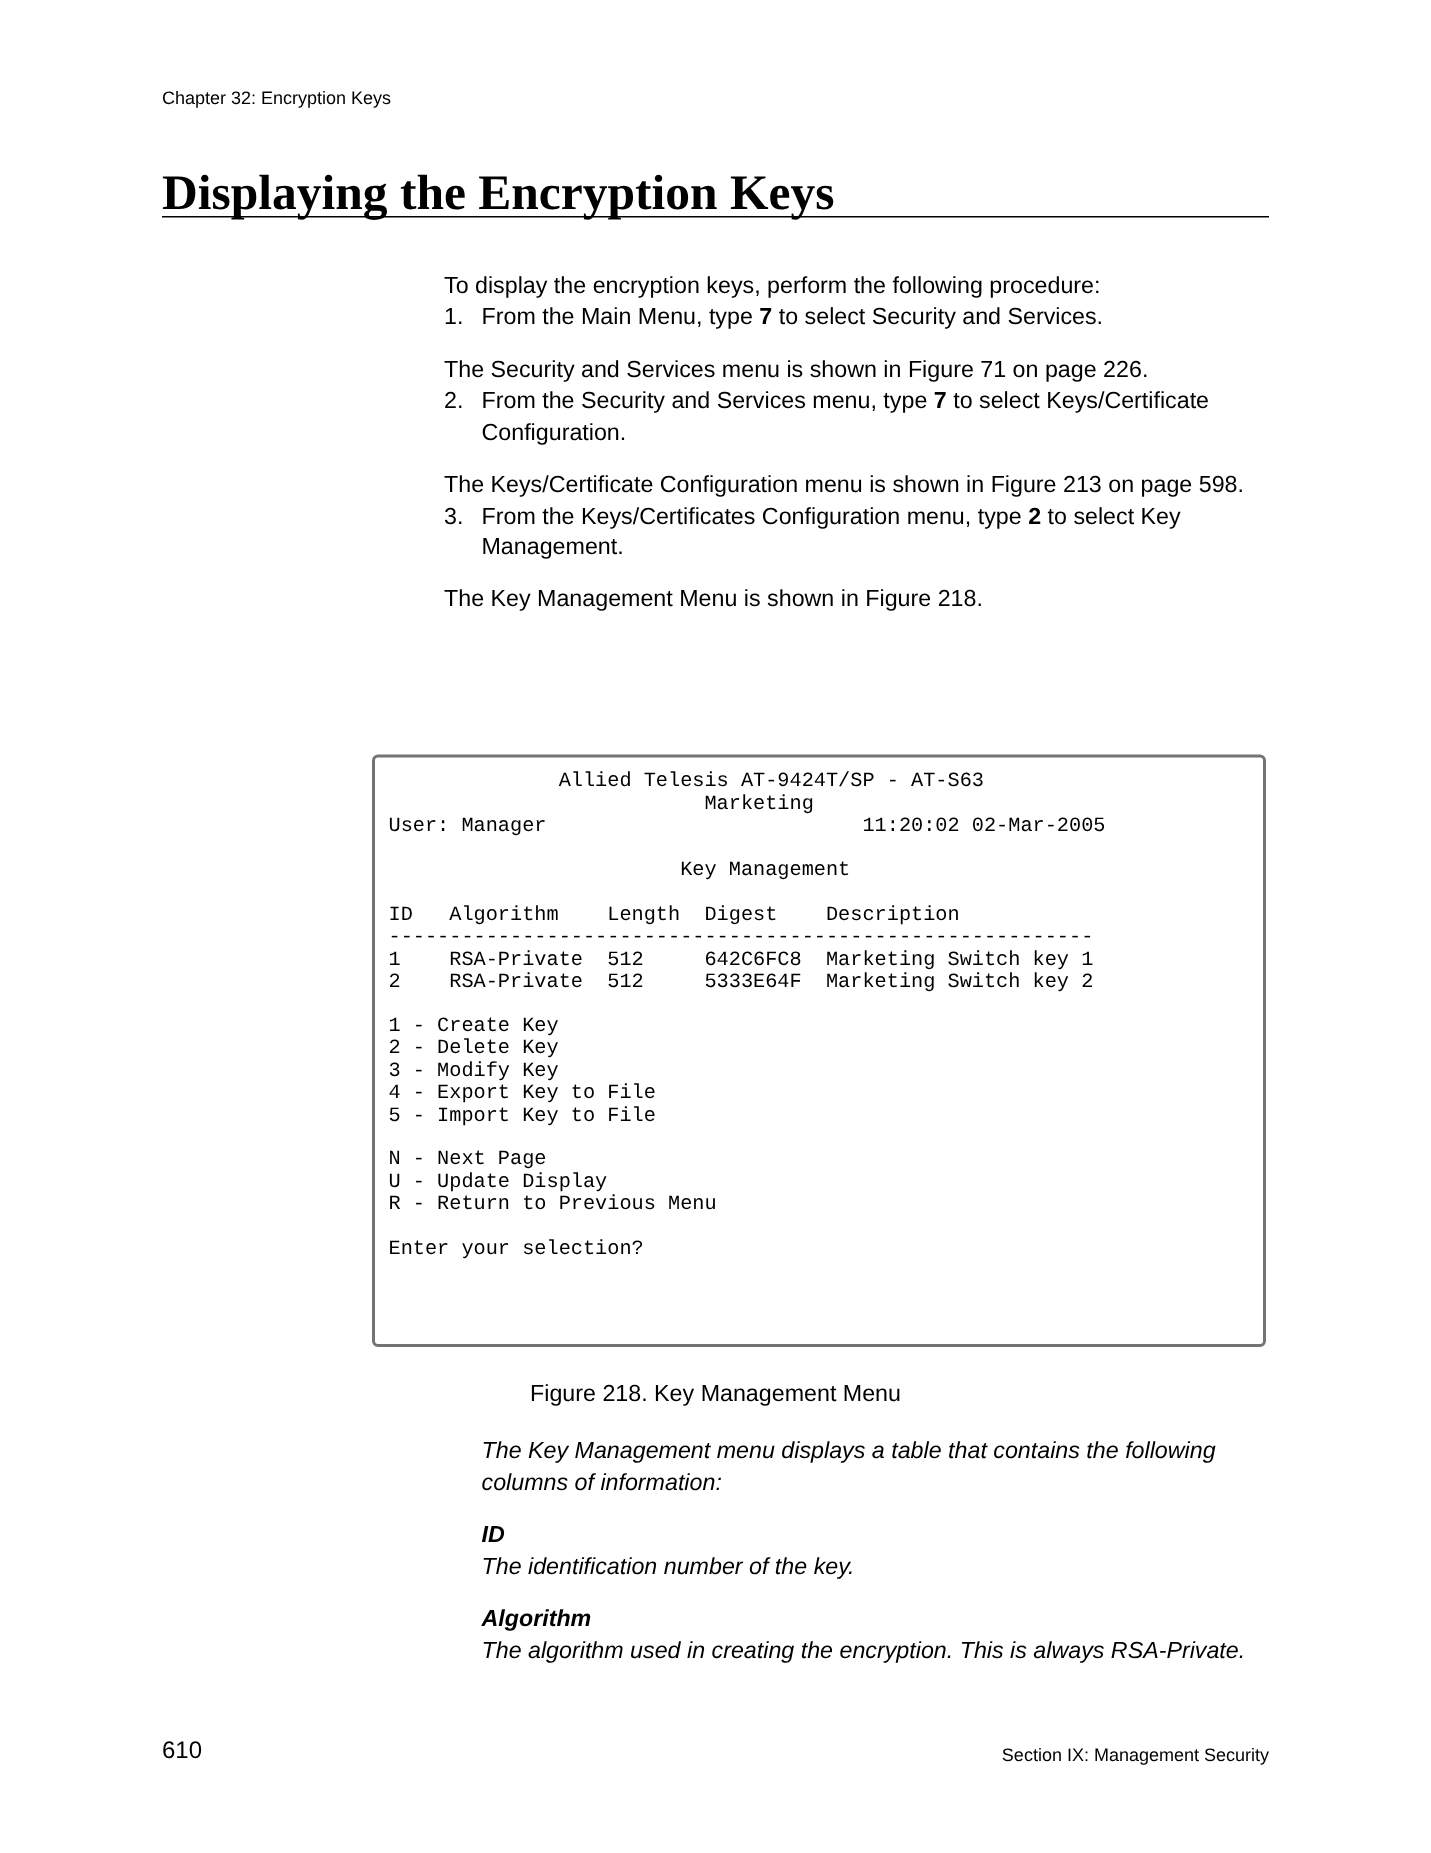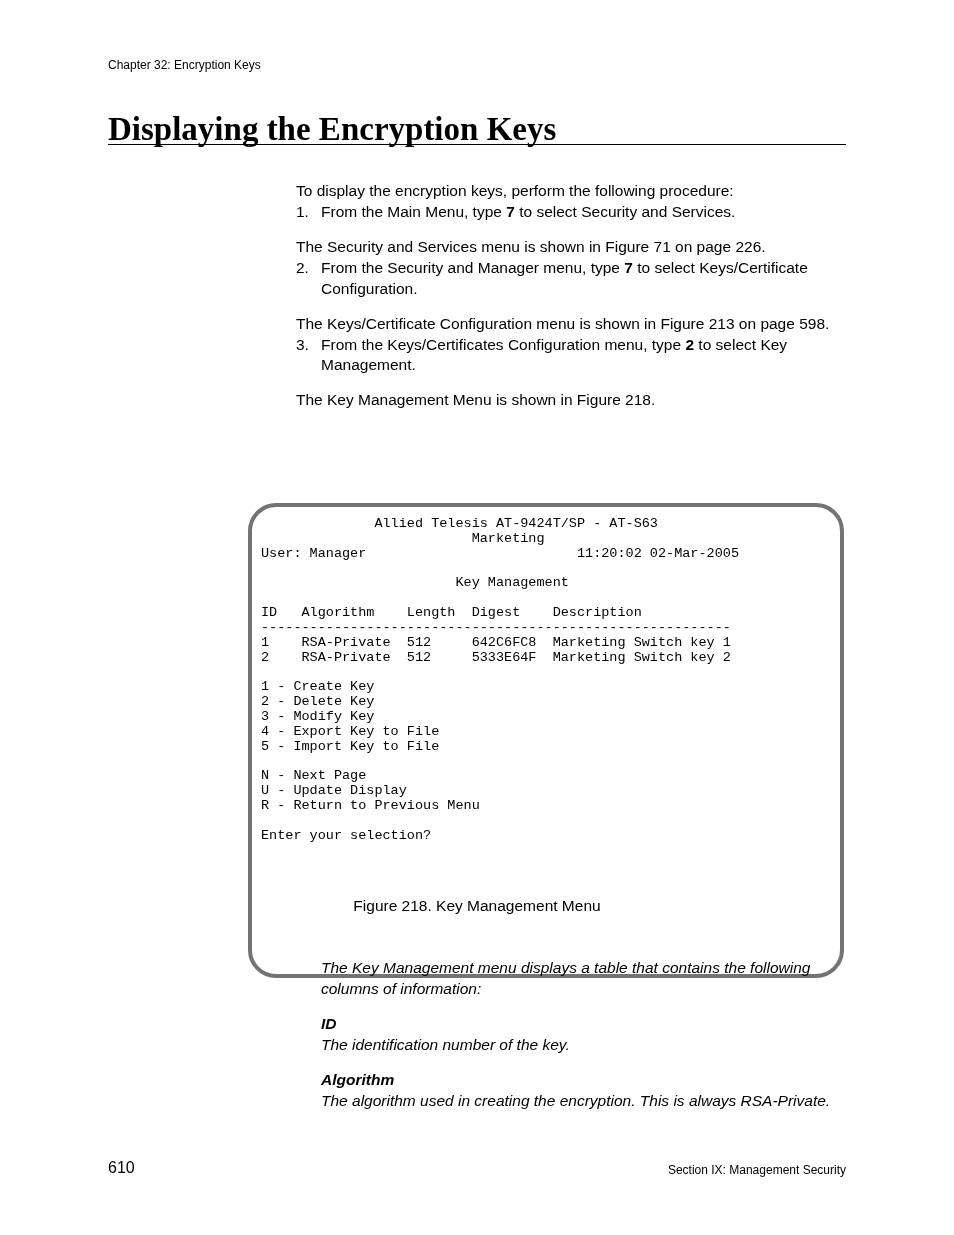--- a/index.html
+++ b/index.html
@@ -67,33 +67,33 @@
       margin-bottom: 21px;
     }
     .bold {
       font-weight: bold;
     }
     .menu-box {
       position: absolute;
       top: 503px;
       left: 248px;
       width: 596px;
-      height: 475px;
-      border: 4px solid #737373;
-      border-radius: 28px;
+      height: 395px;
+      border: 2px solid #737373;
+      border-radius: 4px;
       padding: 10px 9px;
       font-family: "Courier New", Courier, monospace;
       font-size: 13.5px;
       line-height: 1.1;
       white-space: pre;
       overflow: hidden;
     }
     .figure-caption {
       position: absolute;
-      top: 897px;
+      top: 921px;
       left: 0;
       width: 954px;
       text-align: center;
     }
     .post-content {
       position: absolute;
       top: 958px;
       left: 321px;
       width: 525px;
       line-height: 1.35;
@@ -135,21 +135,21 @@
     <div class="step-num">1.</div>
     <div class="step-body">
       <span>From the Main Menu, type </span><span class="bold">7</span><span> to select Security and Services.</span>
     </div>
   </div>
   <p class="step-followup">The Security and Services menu is shown in Figure 71 on page 226.</p>
 
   <div class="step">
     <div class="step-num">2.</div>
     <div class="step-body">
-      <span>From the Security and Manager menu, type </span><span class="bold">7</span><span> to select Keys/Certificate Configuration.</span>
+      <span>From the Security and Services menu, type </span><span class="bold">7</span><span> to select Keys/Certificate Configuration.</span>
     </div>
   </div>
   <p class="step-followup">The Keys/Certificate Configuration menu is shown in Figure 213 on page 598.</p>
 
   <div class="step">
     <div class="step-num">3.</div>
     <div class="step-body">
       <span>From the Keys/Certificates Configuration menu, type </span><span class="bold">2</span><span> to select Key Management.</span>
     </div>
   </div>

